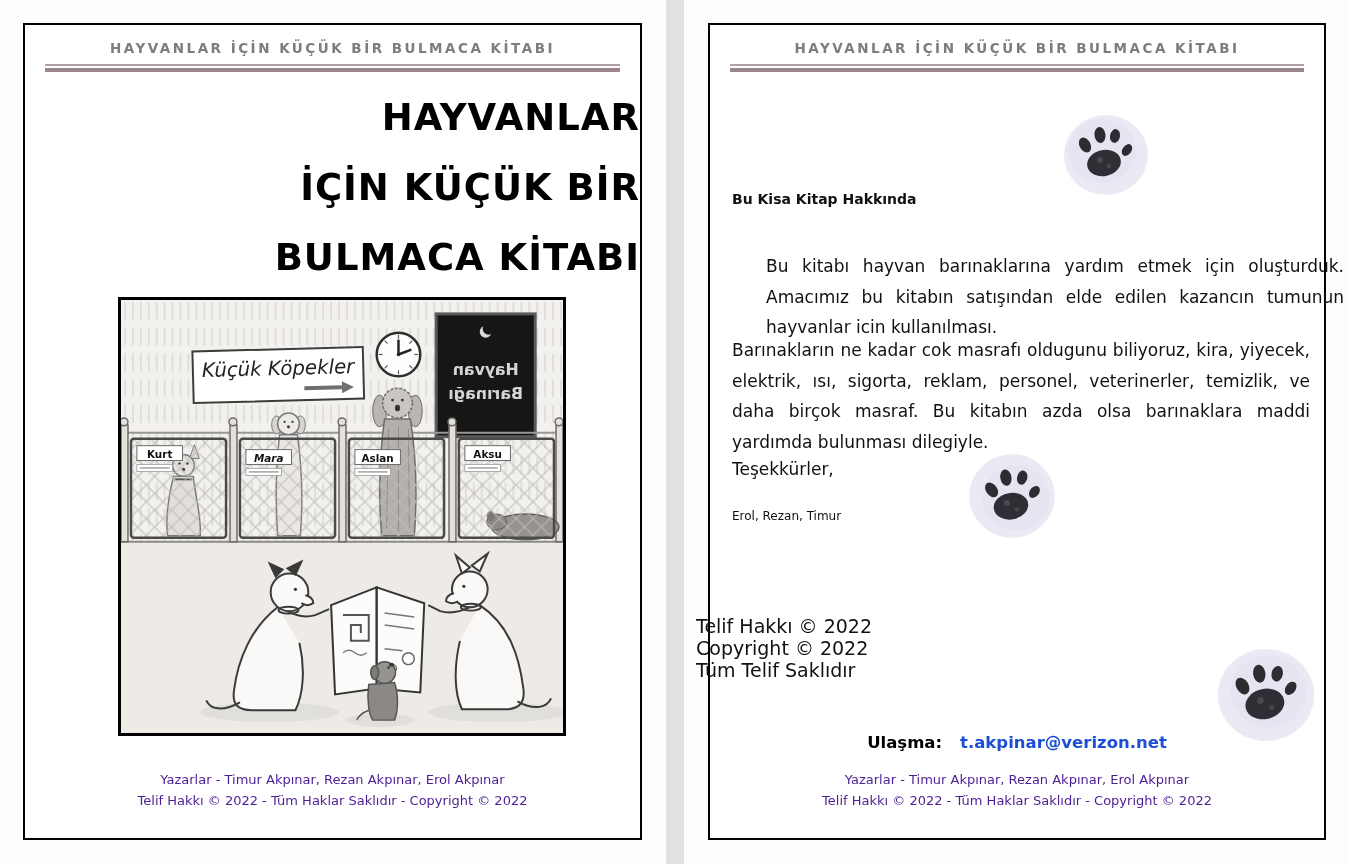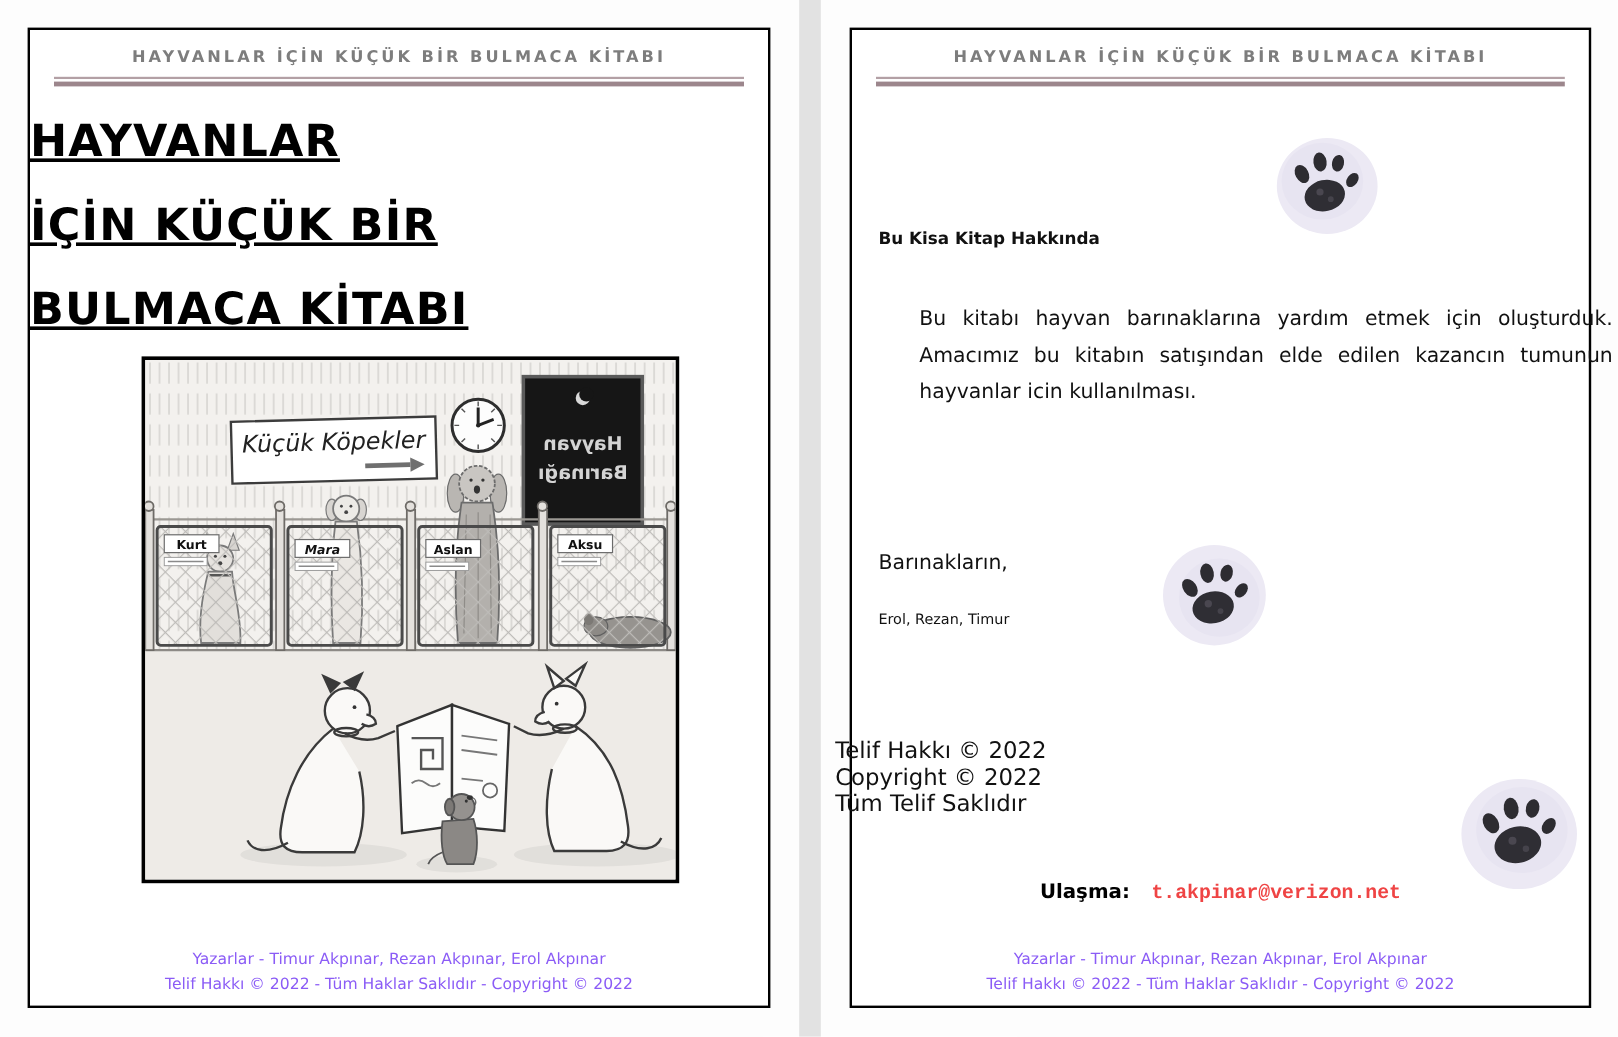--- a/index.html
+++ b/index.html
@@ -11,45 +11,45 @@
   .page.left { left:23px; width:619px; }
   .page.right { left:708px; width:618px; }
 
   .running-head { position:absolute; top:15px; left:0; width:100%; text-align:center;
     font-size:13.5px; font-weight:bold; letter-spacing:2.5px; color:#7d7d7d; }
   .head-rule { position:absolute; top:39px; left:20px; right:20px; }
   .head-rule .thin  { height:2px; background:#b3a0a5; }
   .head-rule .gapln { height:2px; background:#ffffff; }
   .head-rule .thick { height:4px; background:#9c868c; }
 
-  .book-title { position:absolute; top:58px; left:0; width:100%; text-align:left;
-    font-size:37px; font-weight:bold; color:#000; line-height:70px; letter-spacing:1px;text-decoration:underline; }
+  .book-title { position:absolute; top:58px; left:0; width:100%; text-align:right;
+    font-size:37px; font-weight:bold; color:#000; line-height:70px; letter-spacing:1px; }
 
   .illustration-frame { position:absolute; left:93px; top:272px; width:448px; height:439px;
     border:3px solid #000; background:#f6f5f2; }
   .illustration-frame svg { display:block; width:100%; height:100%; }
 
   .page-footer { position:absolute; left:0; width:100%; text-align:center;
-    color:#8b5cf6; font-size:13px; line-height:21px; top:744px;margin-top:20px; }
+    color:#4c1d95; font-size:13px; line-height:21px; top:744px; }
 
   
   .about-heading { position:absolute; left:22px; top:166px; font-size:14px; font-weight:bold; color:#111; }
   .body-para { position:absolute; left:22px; width:578px; font-size:17px; color:#111;
     line-height:30.5px; text-align:justify; }
   .body-para:after { content:""; display:inline-block; width:0; }
   .para1 { top:226px;margin-left:34px; }
   .para2 { top:310px; }
   .thanks-line { position:absolute; left:22px; top:434px; font-size:17px; color:#111; }
   .authors-line { position:absolute; left:22px; top:484px; font-size:12px; color:#111; }
 
   .copyright-block { position:absolute; left:0; top:590px; width:100%; text-align:left;
     font-size:19px; line-height:22px; color:#111; transform:translateX(-14px); }
   .contact-line { position:absolute; left:0; top:708px; width:100%; text-align:center;
     font-size:16.5px; font-weight:600; color:#000; }
-  .contact-line a { color:#ef4444; text-decoration:none; font-weight:600;font-family:Liberation Mono, monospace; }
+  .contact-line a { color:#1d4ed8; text-decoration:none; font-weight:600; }
   .contact-label { margin-right:18px;text-align:right; }
 
   .paw { position:absolute; }
   .paw svg { display:block; width:100%; height:100%; }
   .paw1 { left:345px; top:80px;  width:102px; height:100px; }
   .paw2 { left:250px; top:420px; width:104px; height:102px; }
   .paw3 { left:500px; top:614px; width:112px; height:112px; }
 </style>
 </head>
 <body>
@@ -288,21 +288,22 @@
         <ellipse cx="59" cy="31" rx="5" ry="7" transform="rotate(12 59 31)" fill="#2d2c31"></ellipse>
         <ellipse cx="71" cy="45" rx="4.5" ry="6.5" transform="rotate(35 71 45)" fill="#2d2c31"></ellipse>
         <ellipse cx="48" cy="58" rx="17" ry="13" transform="rotate(-12 48 58)" fill="#2f2e34"></ellipse>
         <circle cx="44" cy="55" r="3" fill="#55525c" opacity="0.7"></circle>
         <circle cx="53" cy="61" r="2.4" fill="#55525c" opacity="0.6"></circle>
       </svg>
     </div>
 
     <div class="about-heading">Bu Kisa Kitap Hakkında</div>
     <div class="body-para para1">Bu kitabı hayvan barınaklarına yardım etmek için oluşturduk. Amacımız bu kitabın satışından elde edilen kazancın tumunun hayvanlar icin kullanılması.</div>
-    <div class="thanks-line">Barınakların,</div>
+    <div class="body-para para2">Barınakların ne kadar cok masrafı oldugunu biliyoruz, kira, yiyecek, elektrik, ısı, sigorta, reklam, personel, veterinerler, temizlik, ve daha birçok masraf. Bu kitabın azda olsa barınaklara maddi yardımda bulunması dilegiyle.</div>
+    <div class="thanks-line">Teşekkürler,</div>
     <div class="authors-line">Erol, Rezan, Timur</div>
 
     <div class="paw paw2">
       <svg viewBox="0 0 100 100">
         <ellipse cx="50" cy="50" rx="42" ry="41" fill="#ece9f4"></ellipse>
         <ellipse cx="54" cy="52" rx="33" ry="32" fill="#e7e4f1"></ellipse>
         <ellipse cx="30" cy="44" rx="5.5" ry="8" transform="rotate(-35 30 44)" fill="#2d2c31"></ellipse>
         <ellipse cx="44" cy="32" rx="5.5" ry="8" transform="rotate(-10 44 32)" fill="#2d2c31"></ellipse>
         <ellipse cx="60" cy="32" rx="5" ry="7" transform="rotate(14 60 32)" fill="#2d2c31"></ellipse>
         <ellipse cx="72" cy="46" rx="4.5" ry="6.5" transform="rotate(38 72 46)" fill="#2d2c31"></ellipse>

